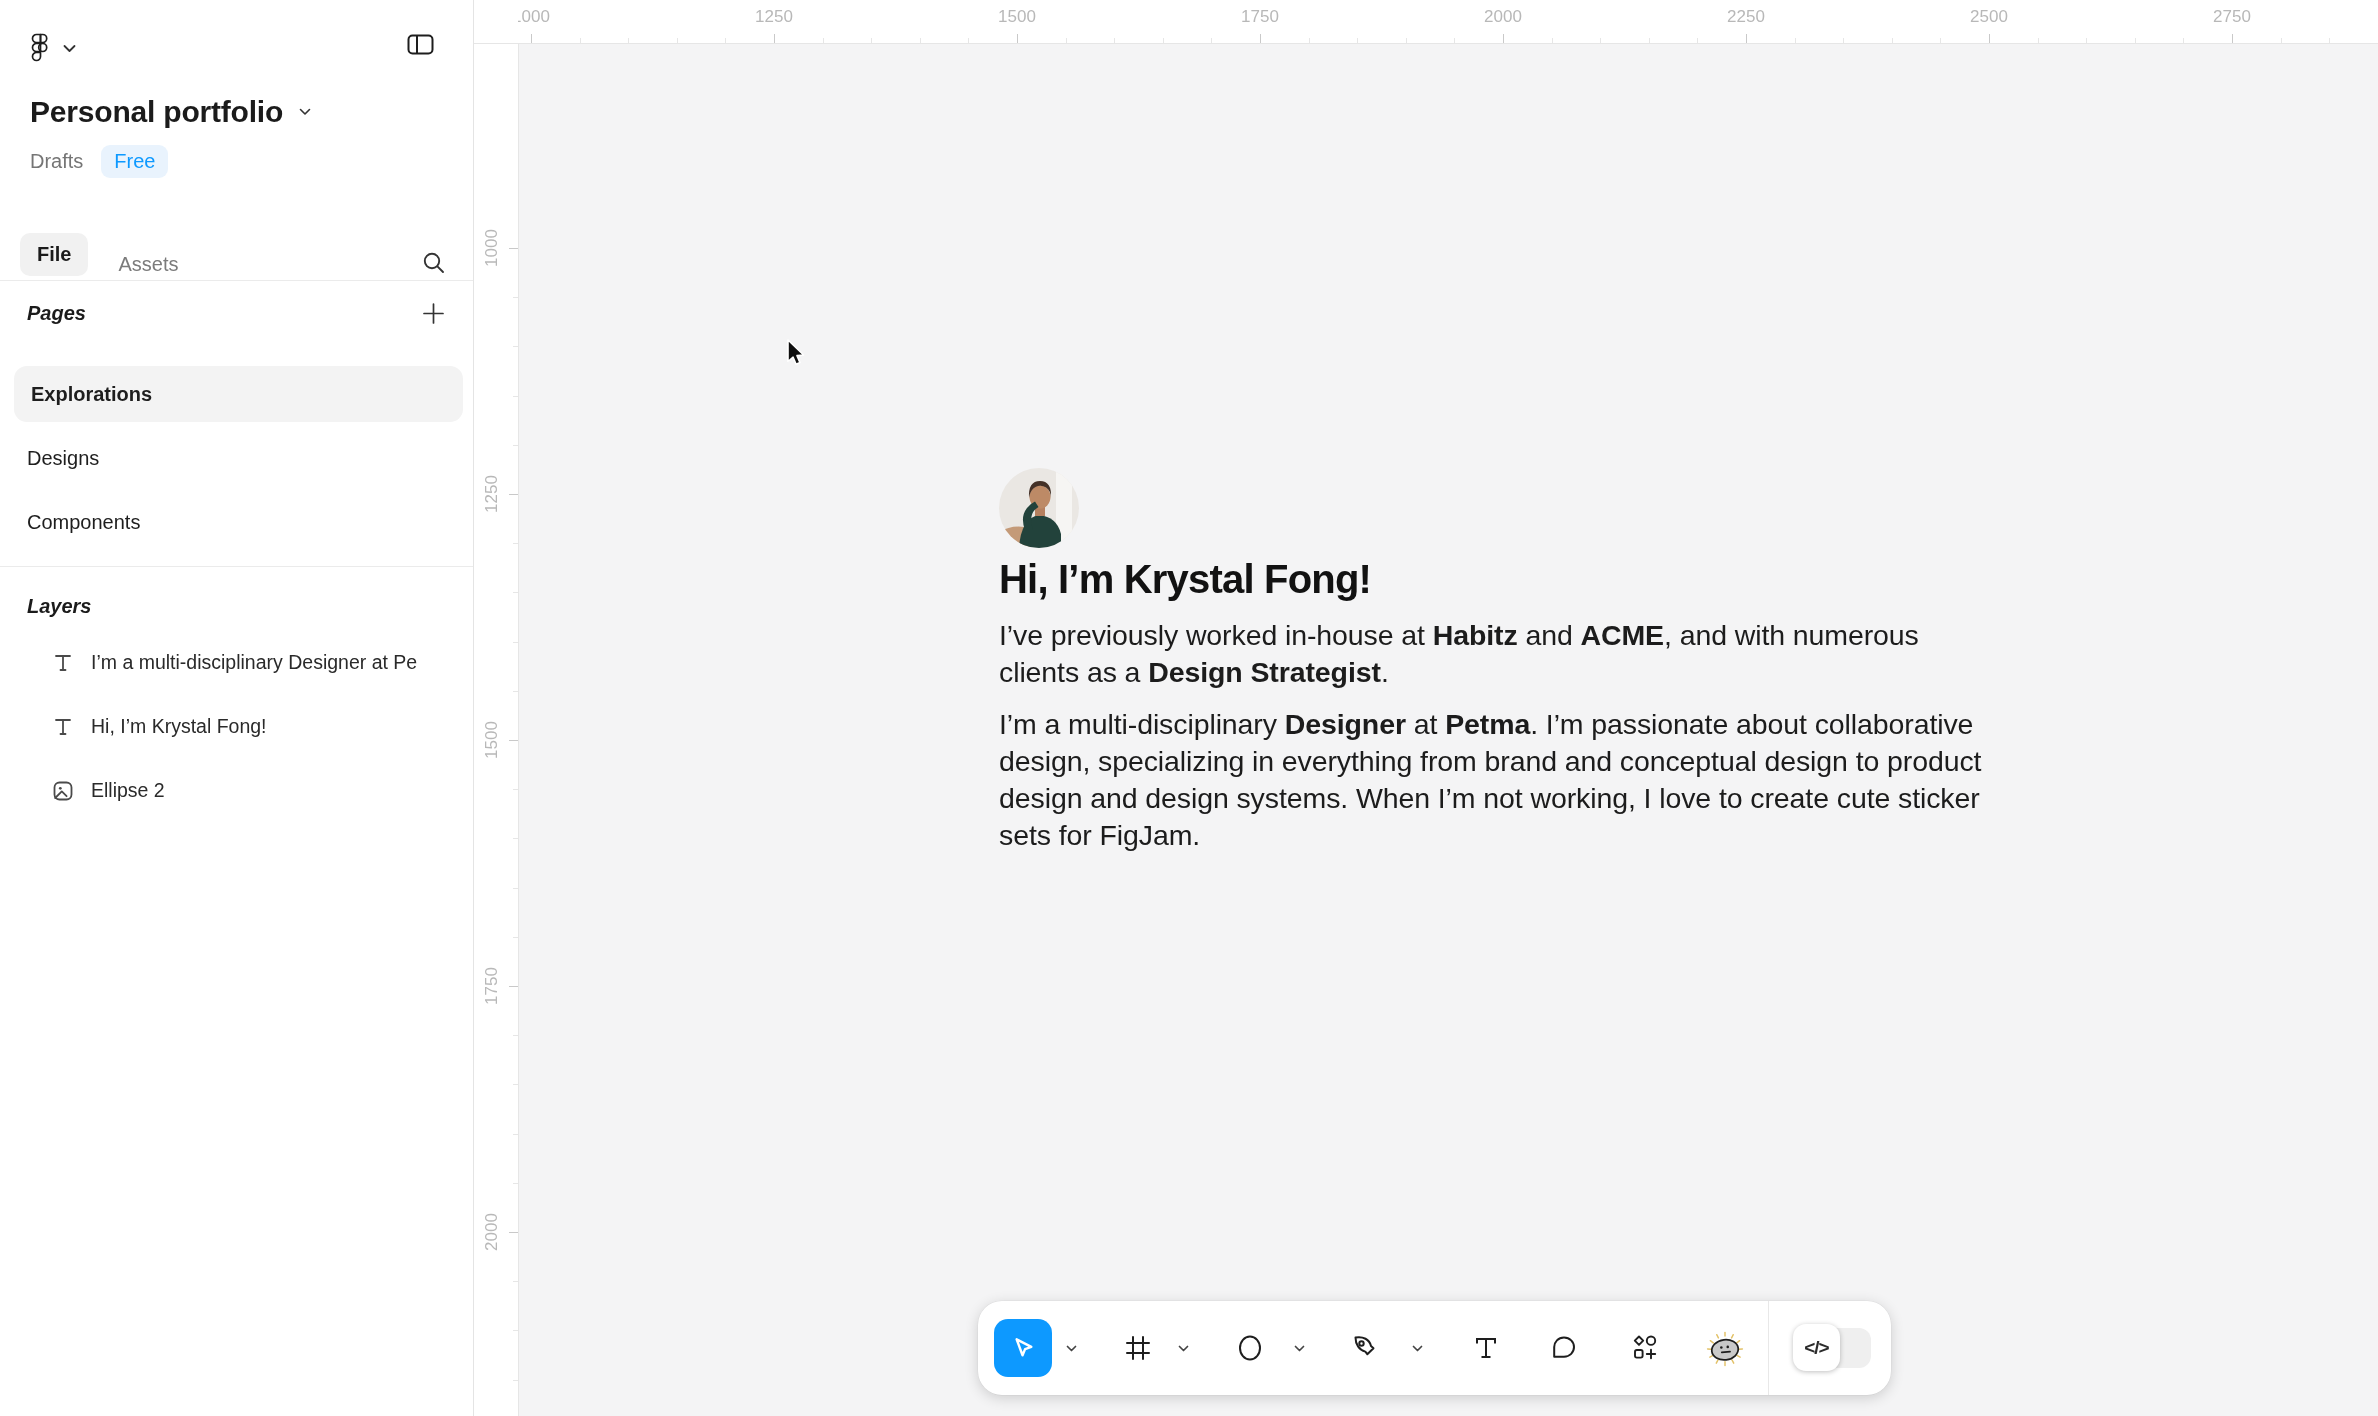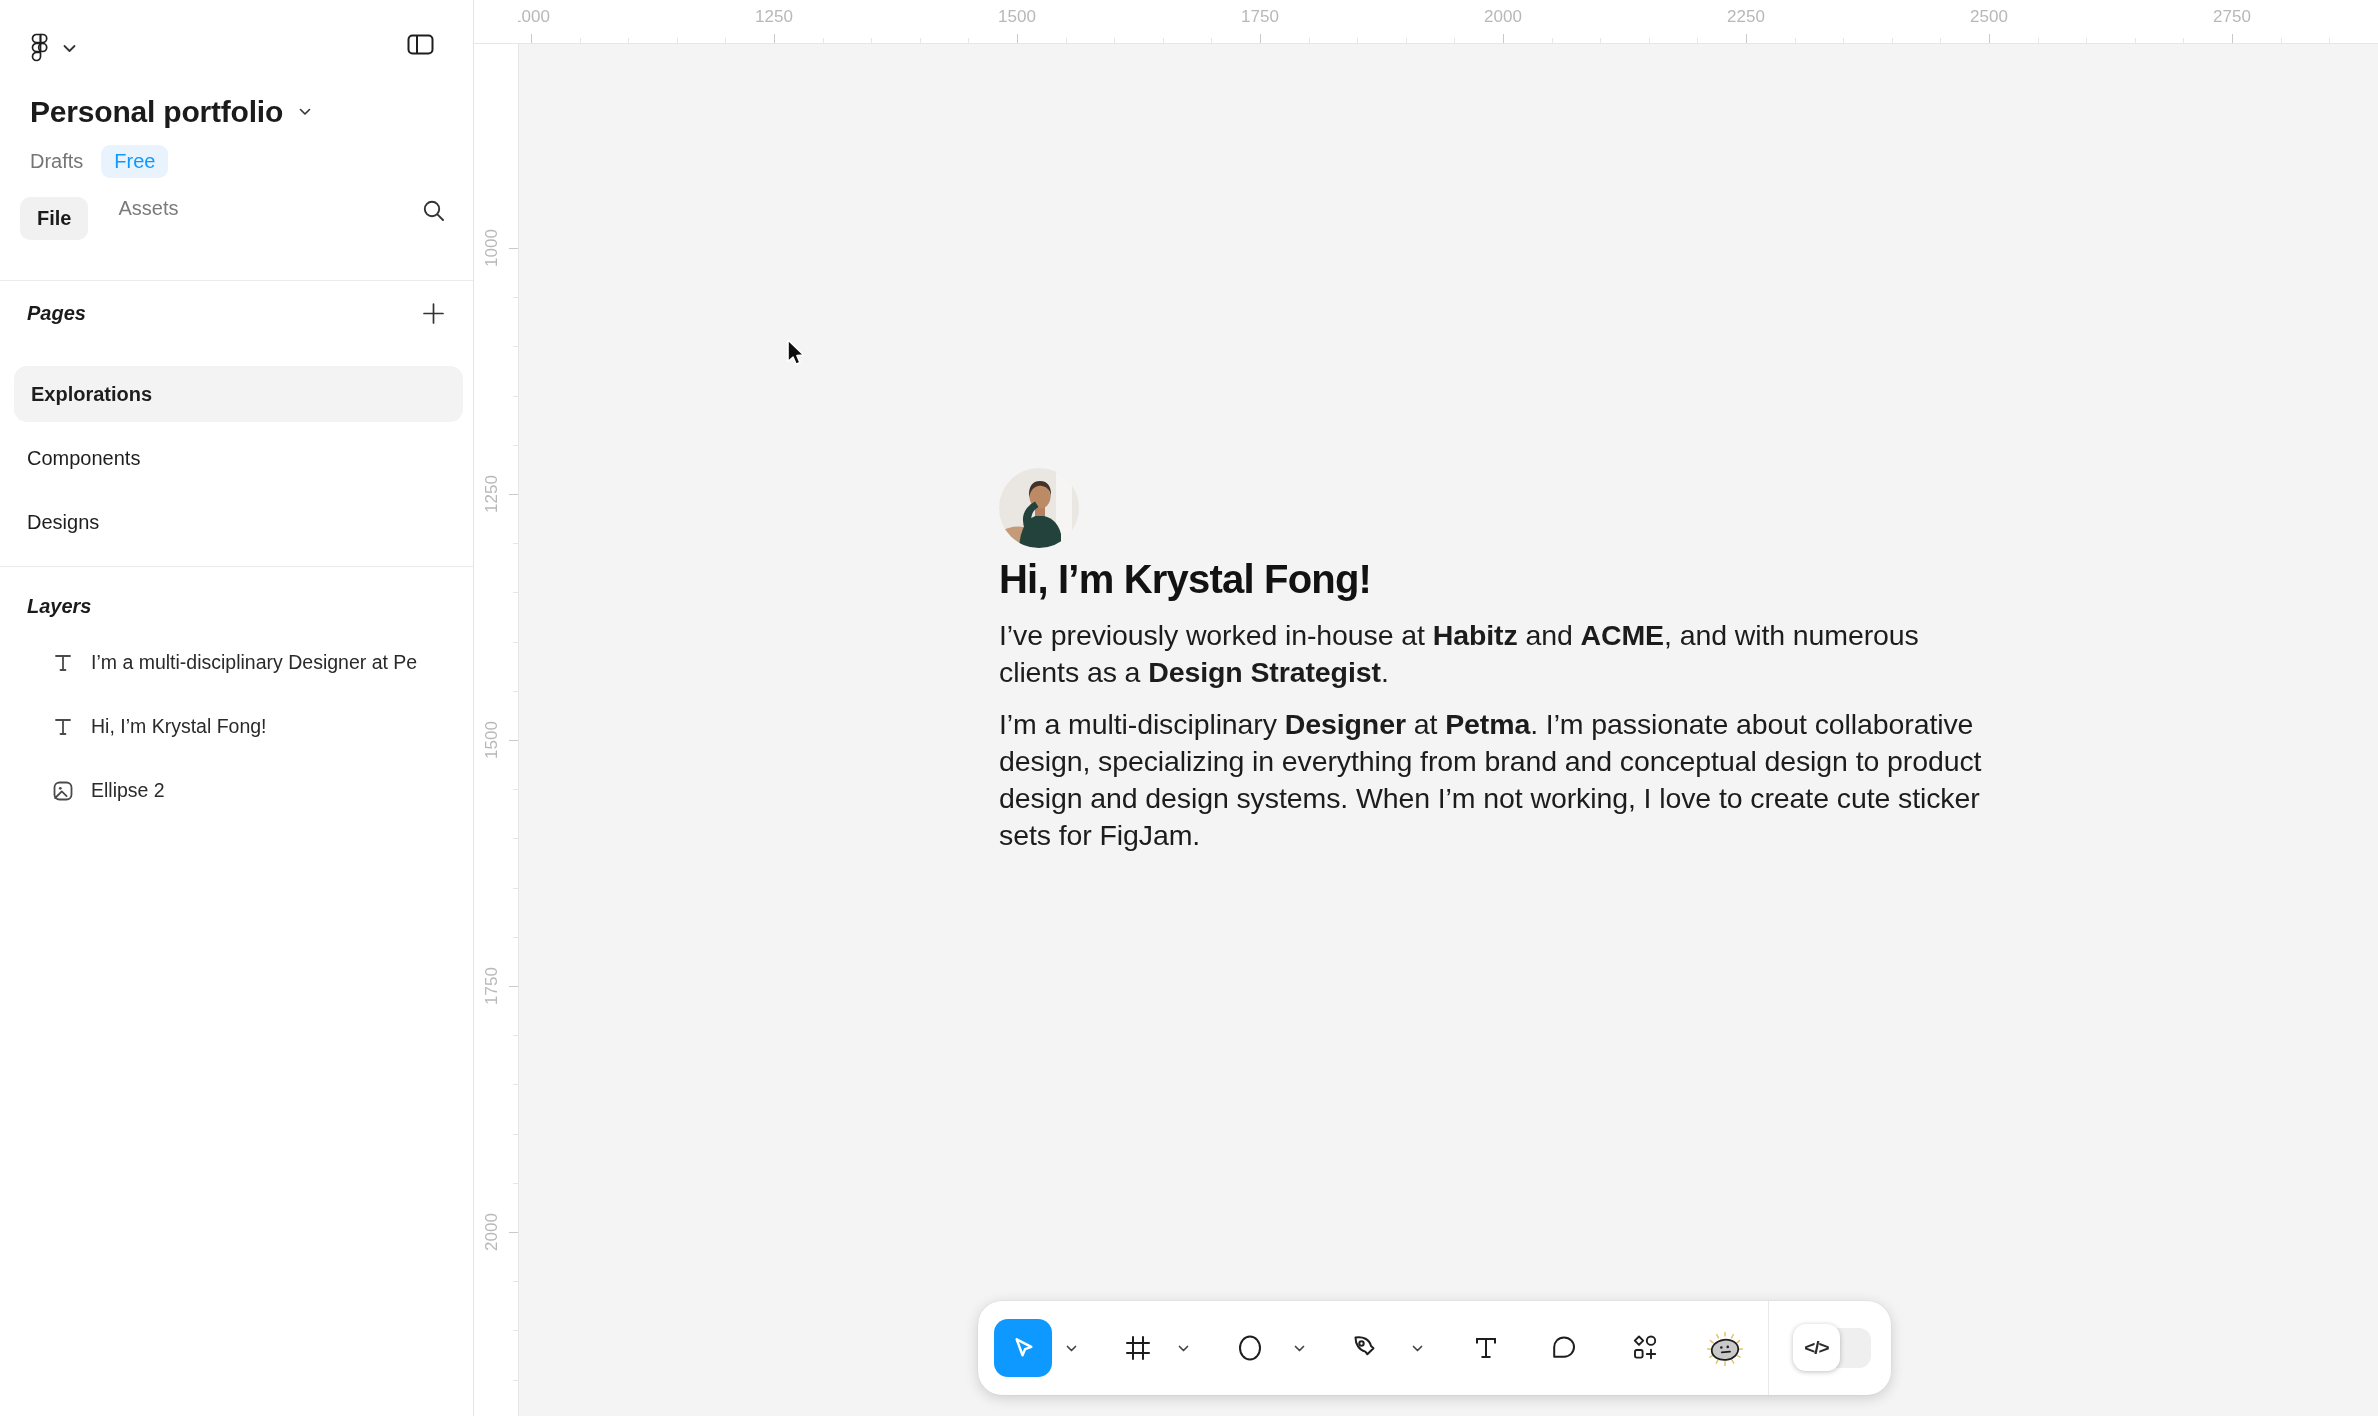--- a/index.html
+++ b/index.html
@@ -34,21 +34,21 @@
   .sidebar{position:absolute;left:0;top:0;bottom:0;width:474px;background:#fff;border-right:1px solid #e4e4e4;z-index:10;box-sizing:border-box;}
   .sb-header{height:197px;box-sizing:border-box;position:relative;padding:33px 0 0 30px;}
   .logo-row{display:flex;align-items:center;gap:12px;}
   .panel-toggle{position:absolute;right:39px;top:34px;cursor:pointer;}
   .title-row{display:flex;align-items:center;gap:16px;margin-top:32px;}
   .title-row .t{font-size:30px;font-weight:600;color:#1b1b1b;letter-spacing:-0.2px;}
   .drafts-row{display:flex;align-items:center;gap:18px;margin-top:16px;margin-left:-4px;padding-left:4px;}
   .drafts{font-size:20px;color:#757575;}
   .free-badge{font-size:20px;color:#0d99ff;background:#e9f3fd;padding:5px 13px;border-radius:9px;}
 
-  .sb-tabs{height:84px;box-sizing:border-box;border-bottom:1px solid #ebebeb;display:flex;align-items:flex-start;padding:0 26px 16px 20px;}
+  .sb-tabs{height:84px;box-sizing:border-box;border-bottom:1px solid #ebebeb;display:flex;align-items:flex-end;padding:0 26px 4px 20px;}
   .file-pill{padding:10px 17px;border-radius:10px;background:#f1f1f1;font-size:20px;font-weight:600;color:#1b1b1b;}
   .assets-tab{margin-left:30px;font-size:20px;color:#7b7b7b;}
   .search-btn{margin-left:auto;}
 
   .sb-pages{box-sizing:border-box;border-bottom:1px solid #ebebeb;padding:17px 0 12px;}
   .sec-head{display:flex;align-items:center;padding:0 26px 0 27px;height:30px;font-style:italic;}
   .sec-head .h{font-size:20px;font-weight:600;color:#1b1b1b;}
   .sec-head .act{margin-left:auto;}
   .page-list{margin-top:34px;}
   .page-item{height:64px;display:flex;align-items:center;padding-left:27px;font-size:20px;color:#1e1e1e;cursor:default;}
@@ -253,22 +253,22 @@
         <svg width="27" height="27" viewBox="0 0 27 27" fill="none" stroke="#333" stroke-width="1.7" stroke-linecap="round">
             <line x1="13.5" y1="4" x2="13.5" y2="23"></line>
             <line x1="4" y1="13.5" x2="23" y2="13.5"></line>
           </svg>
       </span>
     </div>
     <div class="page-list">
       <div class="page-item selected">
         <span class="pill">Explorations</span>
       </div>
+      <div class="page-item">Designs</div>
       <div class="page-item">Components</div>
-      <div class="page-item">Designs</div>
     </div>
   </div>
 
   <div class="sb-layers">
     <div class="sec-head">
       <span class="h">Layers</span>
     </div>
     <div class="layer-list">
       <div class="layer-item">
         <span class="ic">

